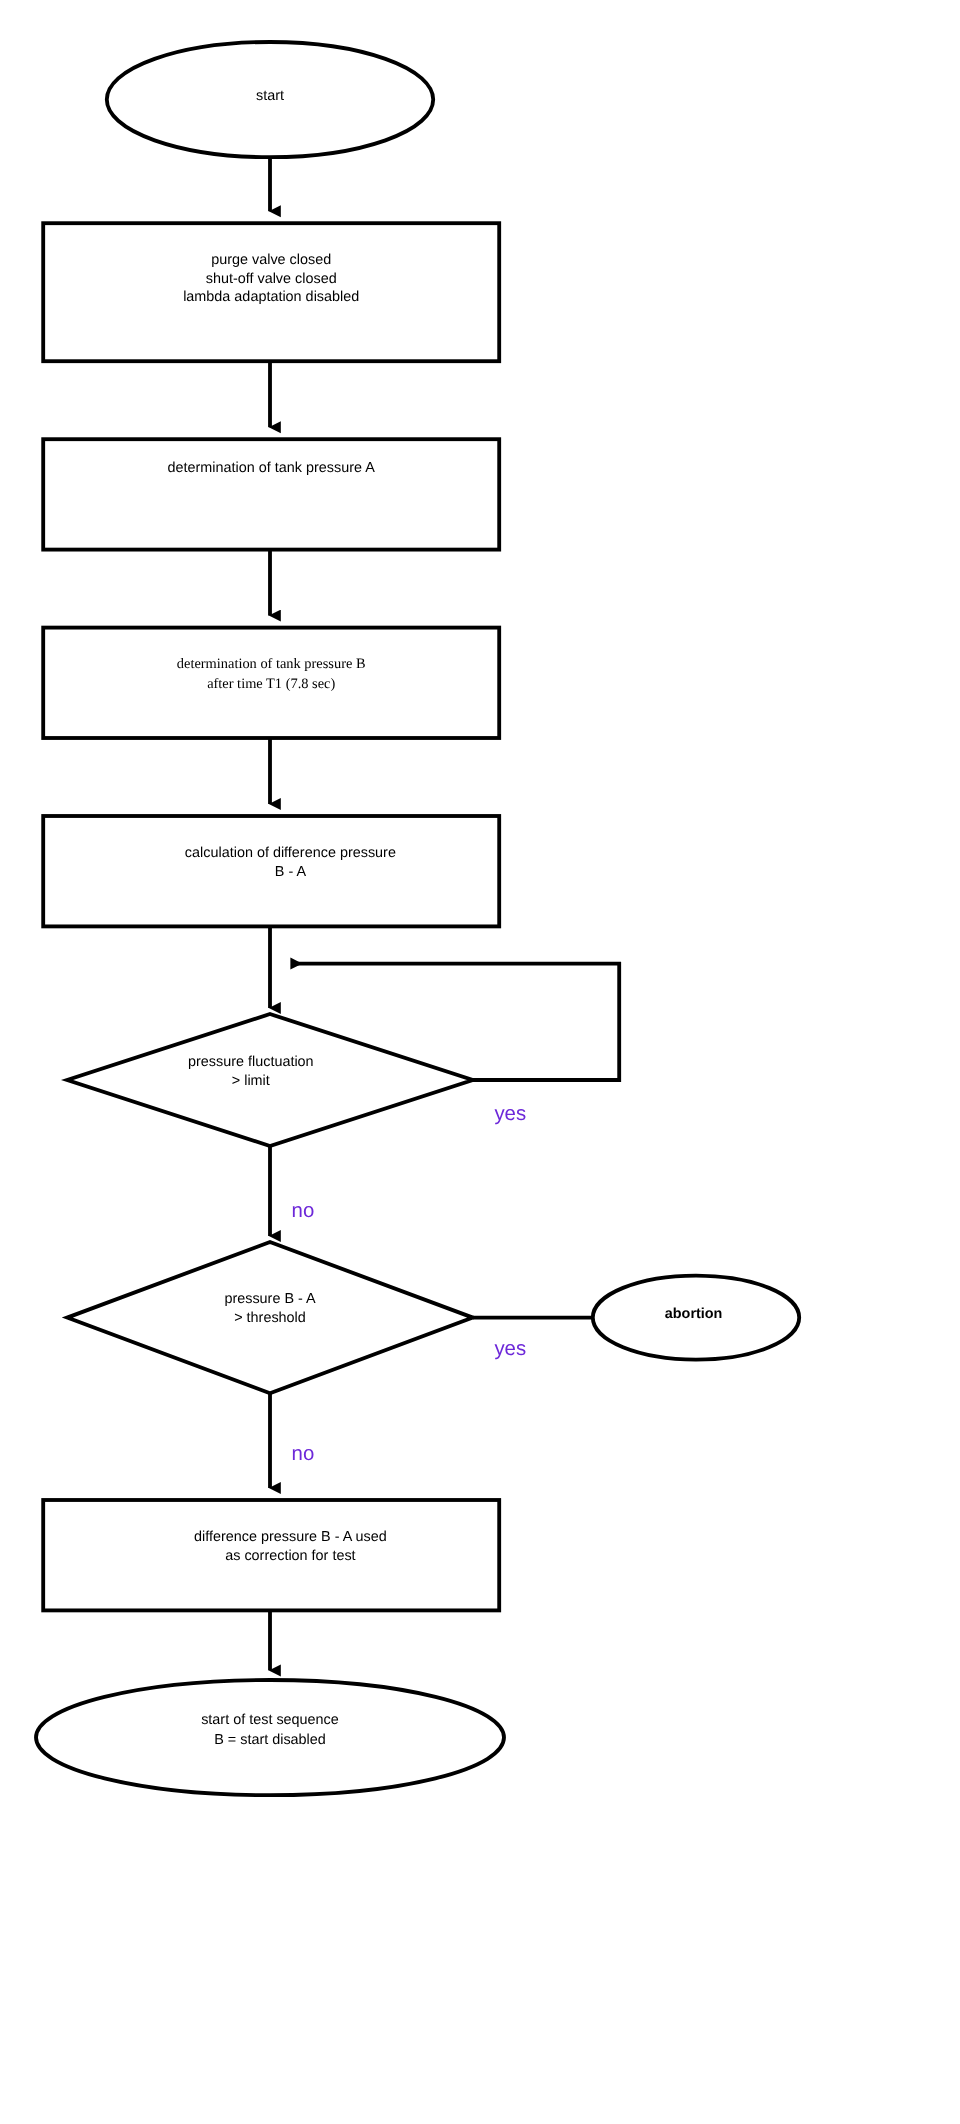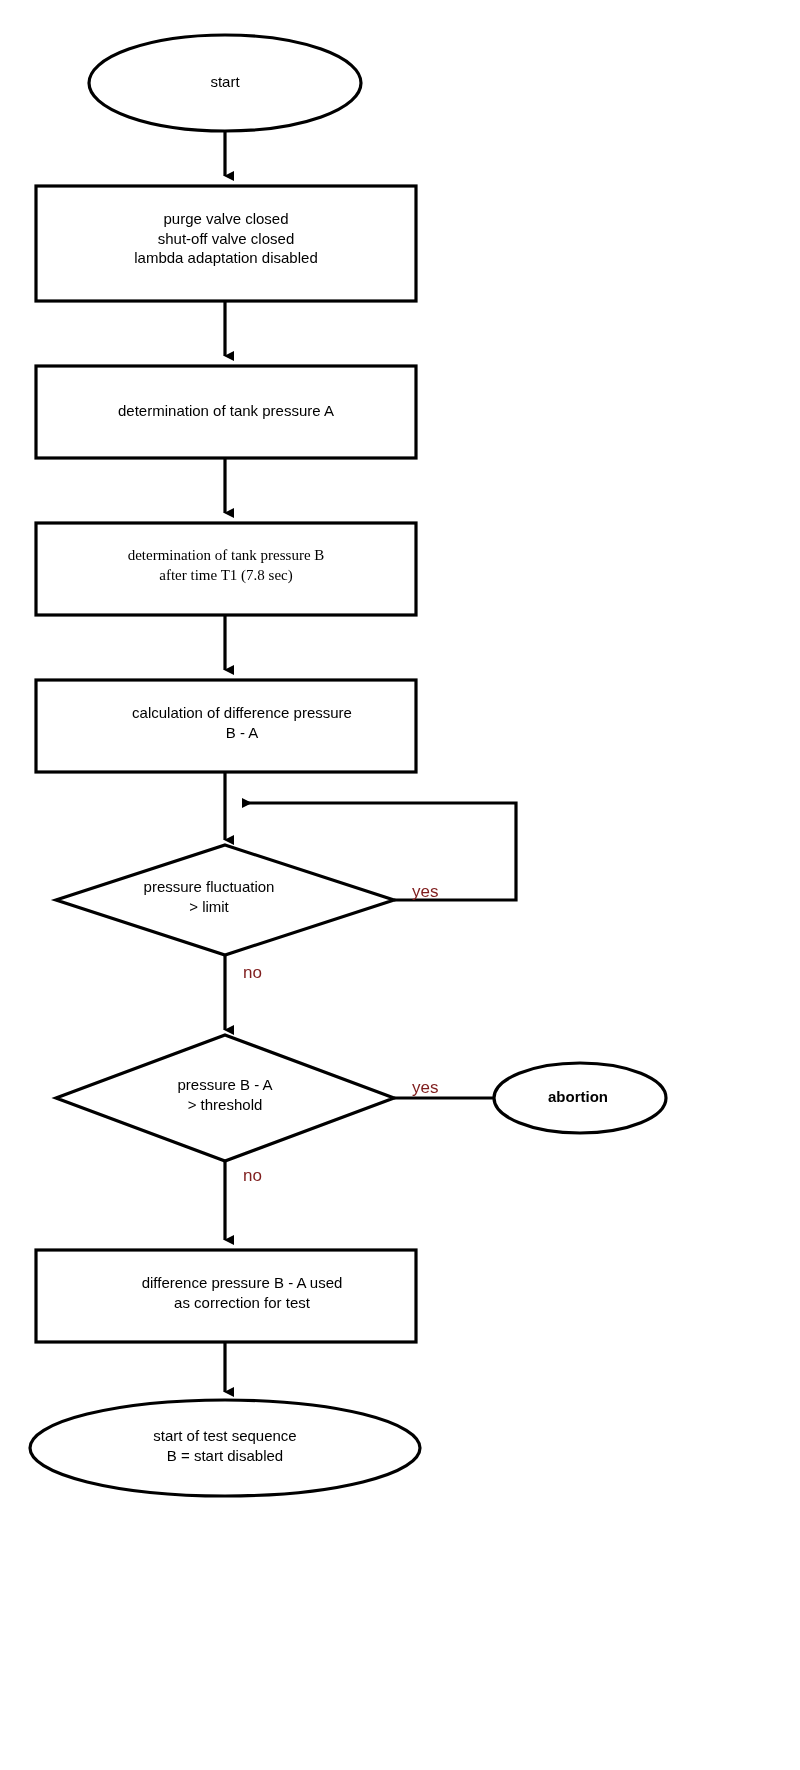--- a/index.html
+++ b/index.html
@@ -1,21 +1,21 @@
 <!DOCTYPE html>
 <html><head>
 <meta charset="utf-8">
 <style>
   html,body{margin:0;padding:0;background:#ffffff;}
   body{width:800px;height:1770px;position:relative;overflow:hidden;
        font-family:"Liberation Sans","DejaVu Sans",sans-serif;color:#000;}
   #flow-canvas{position:absolute;left:0;top:0;width:800px;height:1770px;}
   .node-text{position:absolute;text-align:center;line-height:1.30;
-             font-size:15px;color:#000;white-space:pre;pointer-events:none;}
-  .edge-label{position:absolute;font-size:17px;color:#7f1d1d;white-space:pre;}
+             font-size:12px;color:#000;white-space:pre;pointer-events:none;}
+  .edge-label{position:absolute;font-size:17px;color:#6d28d9;white-space:pre;margin-top:36px;}
 </style>
 </head>
 <body>
 
 <svg id="flow-canvas" viewBox="0 0 800 1770" xmlns="http://www.w3.org/2000/svg">
   <defs>
     <marker id="arrowDown" markerWidth="14" markerHeight="14" refX="5" refY="9" orient="auto" markerUnits="userSpaceOnUse">
       <path d="M0,0 L10,0 L5,10 z" fill="#000"></path>
     </marker>
     <marker id="arrowLeft" markerWidth="14" markerHeight="14" refX="9" refY="5" orient="auto" markerUnits="userSpaceOnUse">
@@ -58,21 +58,21 @@
     <ellipse cx="225" cy="1448" rx="195" ry="48" fill="#fff"></ellipse>
   </g>
 </svg>
 
 <div class="node-text" style="left:89px;top:72px;width:272px;">start</div>
 
 <div class="node-text" style="left:36px;top:209px;width:380px;">purge valve closed
 shut-off valve closed
 lambda adaptation disabled</div>
 
-<div class="node-text" style="left:36px;top:401px;width:380px;">determination of tank pressure A</div>
+<div class="node-text" style="left:36px;top:382px;width:380px;">determination of tank pressure A</div>
 
 <div class="node-text" style="left:36px;top:546px;width:380px;font-family:Liberation Serif, serif;">determination of tank pressure B
 after time T1 (7.8 sec)</div>
 
 <div class="node-text" style="left:36px;top:703px;width:380px;padding-left:16px;">calculation of difference pressure
 B - A</div>
 
 <div class="node-text" style="left:59px;top:877px;width:300px;">pressure fluctuation
 &gt; limit</div>
 

